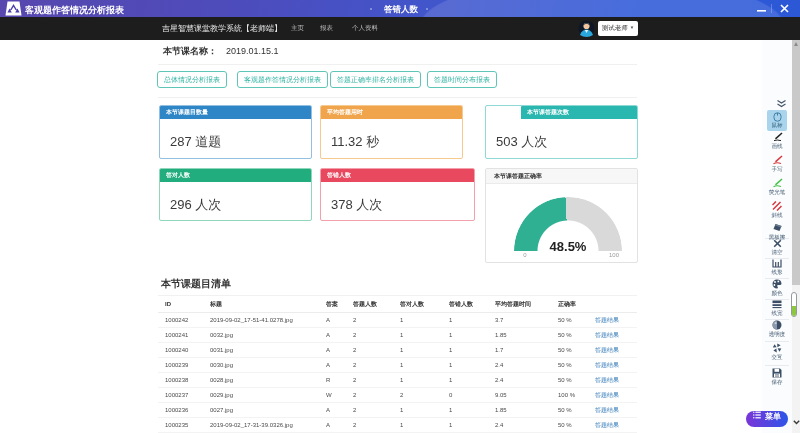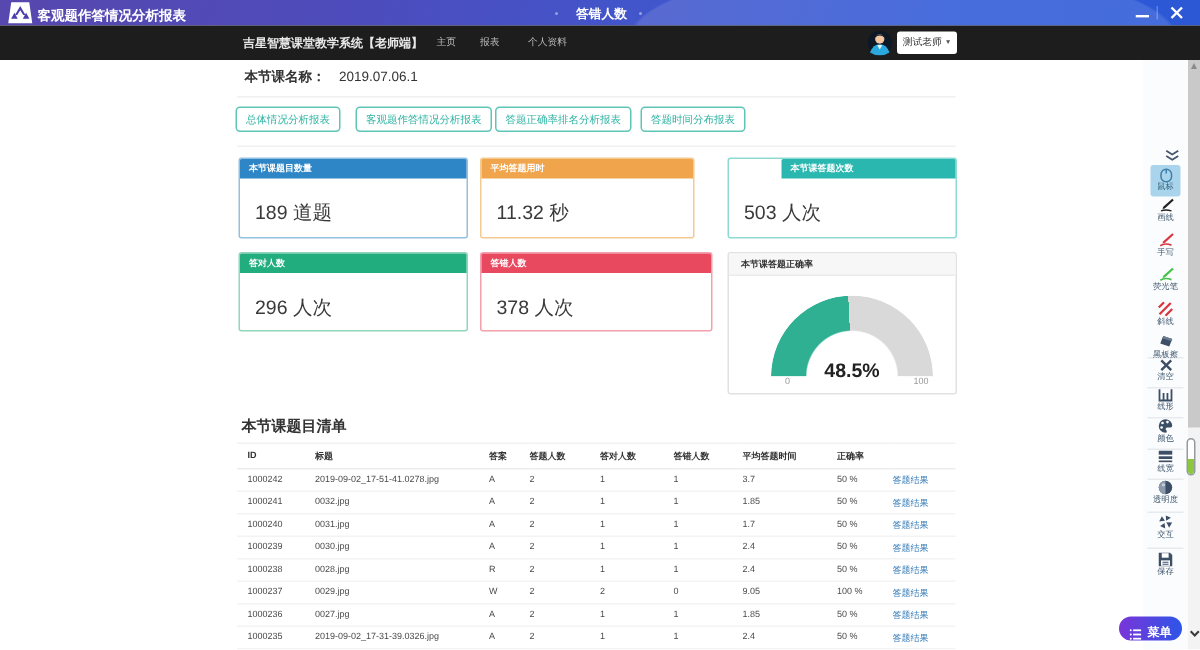--- a/index.html
+++ b/index.html
@@ -14,21 +14,21 @@
   .titlebar .wave{left:360px;top:0;width:440px;height:17px;
     background:radial-gradient(ellipse 300px 80px at 55% 150%,rgba(255,255,255,0.12) 0 60%,rgba(255,255,255,0) 61%);}
   .app-title{left:25px;top:3.5px;font-size:9px;font-weight:bold;color:#fff;white-space:nowrap;}
   .center-title{left:384px;top:4px;font-size:8.5px;font-weight:bold;color:#fff;white-space:nowrap;}
   .tb-dot{width:2px;height:2px;border-radius:50%;background:rgba(255,255,255,0.45);top:7.5px;}
   .win-btn{top:0;height:17px;display:flex;align-items:center;justify-content:center;color:#fff;}
   .win-sep{left:771px;top:4px;width:1px;height:9px;background:rgba(255,255,255,0.25);}
 
   
   .navbar{left:0;top:17px;width:800px;height:23px;background:#1d1d1d;}
-  .brand{left:162px;top:23px;font-size:8px;font-weight:bold;color:#e9e9e9;white-space:nowrap;}
+  .brand{left:162px;top:23px;font-size:8px;font-weight:normal;color:#e9e9e9;white-space:nowrap;}
   .nav-item{top:24px;font-size:6.5px;color:#bdbdbd;white-space:nowrap;}
   .user-btn{left:598px;top:21px;width:40px;height:15px;background:#fff;border-radius:2px;
     display:flex;align-items:center;justify-content:center;gap:2px;}
   .user-name{font-size:6.5px;color:#333;}
   .user-caret{font-size:4.5px;color:#555;line-height:1;}
 
   
   .course-row{left:163px;top:45px;font-size:9px;line-height:12px;color:#333;white-space:nowrap;}
   .course-label{font-weight:bold;}
   .course-value{margin-left:9px;}
@@ -80,21 +80,21 @@
   
   .sb-track{left:792px;top:40px;width:8px;height:393px;background:#f3f3f3;}
   .sb-thumb{left:792px;top:40px;width:8px;height:245px;background:#c9c9c9;}
   .sb-up{left:794px;top:42px;width:0;height:0;border-left:2.5px solid transparent;border-right:2.5px solid transparent;border-bottom:4px solid #8a8a8a;}
   .battery{left:791px;top:292px;width:6px;height:25px;box-sizing:border-box;border:1px solid #949b9e;border-radius:3px;background:#fff;overflow:hidden;}
   .battery .fill{position:absolute;left:0;bottom:0;width:100%;height:42%;background:#8dc63f;}
   .sb-down{left:793px;top:420px;}
 
   
   .fab{left:746px;top:411px;width:42px;height:16px;border-radius:8px;
-    background:linear-gradient(90deg,#7a35d8,#2d55e8);display:flex;align-items:flex-end;justify-content:center;gap:4px;}
+    background:linear-gradient(90deg,#7a35d8,#2d55e8);display:flex;align-items:flex-start;justify-content:center;gap:4px;}
   .fab-label{font-size:8px;font-weight:bold;color:#fff;white-space:nowrap;}
 
   svg{display:block;}
 </style>
 </head>
 <body>
 
 <div id="app">
 
   <div class="abs titlebar">
@@ -137,33 +137,33 @@
       <circle cx="8.5" cy="6" r="3.1" fill="#f3c6a0"></circle>
       <path d="M5.2 5.2 Q8.5 2.2 11.8 5.2 L11.8 4.4 Q8.5 1.4 5.2 4.4 Z" fill="#14202e"></path>
     </svg>
   </div>
   <div class="abs user-btn">
     <span class="user-name">测试老师</span>
     <span class="user-caret">▼</span>
   </div>
 
   <div class="abs course-row">
-    <span class="course-label">本节课名称：</span><span class="course-value">2019.07.06.1</span>
+    <span class="course-label">本节课名称：</span><span class="course-value">2019.01.15.1</span>
   </div>
   <div class="abs sep" style="top:64px;"></div>
 
   <div class="abs rep-btn" style="left:157px;">总体情况分析报表</div>
   <div class="abs rep-btn" style="left:237px;">客观题作答情况分析报表</div>
   <div class="abs rep-btn" style="left:330px;">答题正确率排名分析报表</div>
   <div class="abs rep-btn" style="left:427px;">答题时间分布报表</div>
   <div class="abs sep" style="top:97px;"></div>
 
   <div class="abs card" style="left:159px;top:105px;width:153px;height:54px;border-color:#93c0e0;">
     <div class="hd" style="background:#2e86c6;">本节课题目数量</div>
-    <div class="val">189 道题</div>
+    <div class="val">287 道题</div>
   </div>
   <div class="abs card" style="left:320px;top:105px;width:143px;height:54px;border-color:#f6ca8f;">
     <div class="hd" style="background:#f0a54c;">平均答题用时</div>
     <div class="val">11.32 秒</div>
   </div>
   <div class="abs card" style="left:485px;top:105px;width:153px;height:54px;border-color:#8fd9d5;padding-left:35px;">
     <div class="hd" style="background:#2ab7b0;">本节课答题次数</div>
     <div class="val">503 人次</div>
   </div>
   <div class="abs card" style="left:159px;top:168px;width:153px;height:53px;border-color:#90d6ba;">

